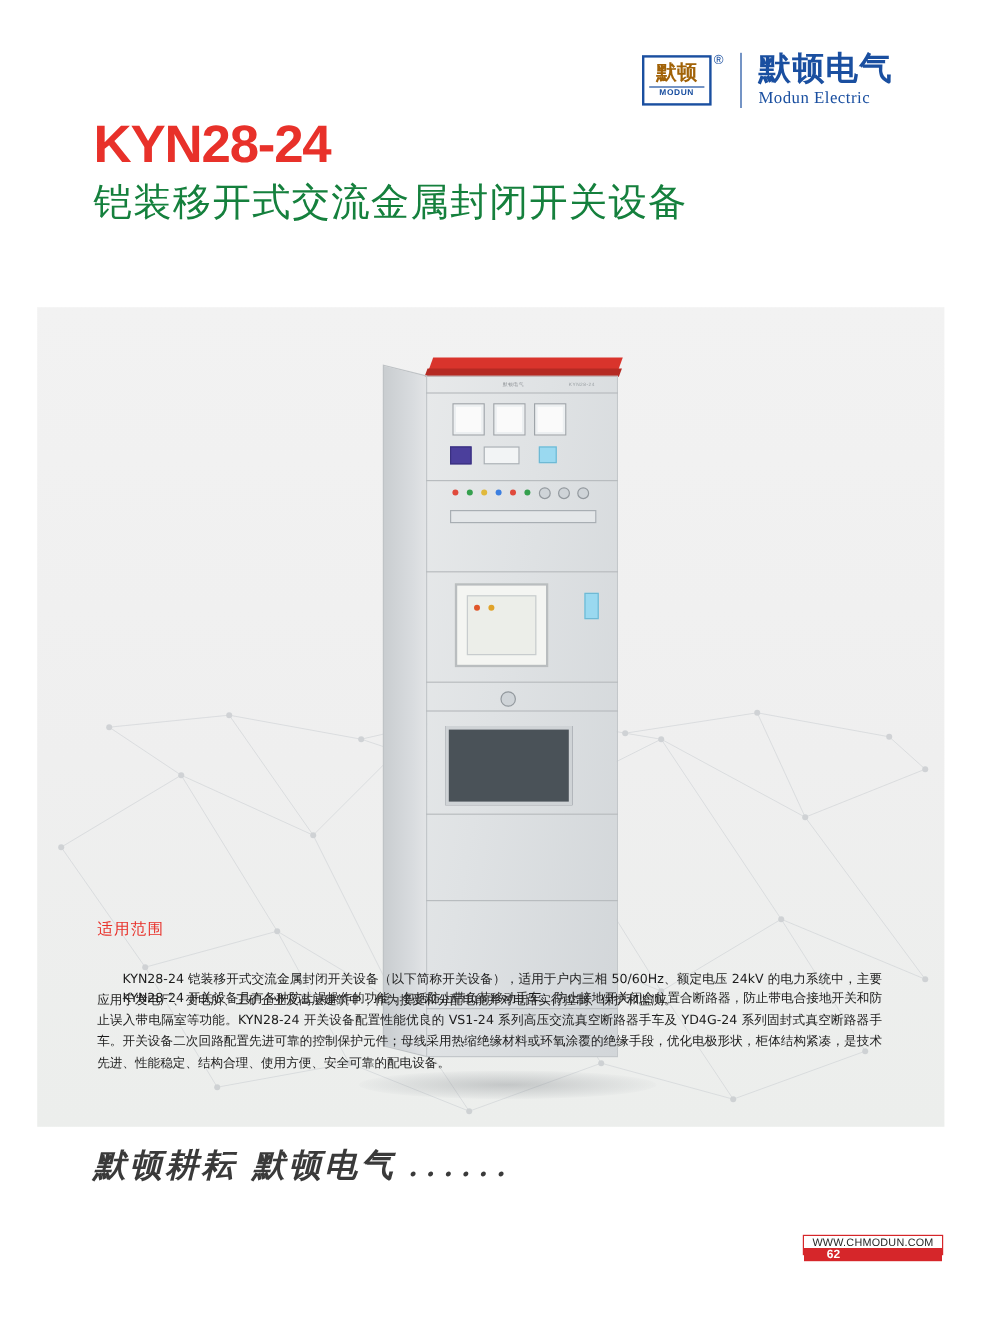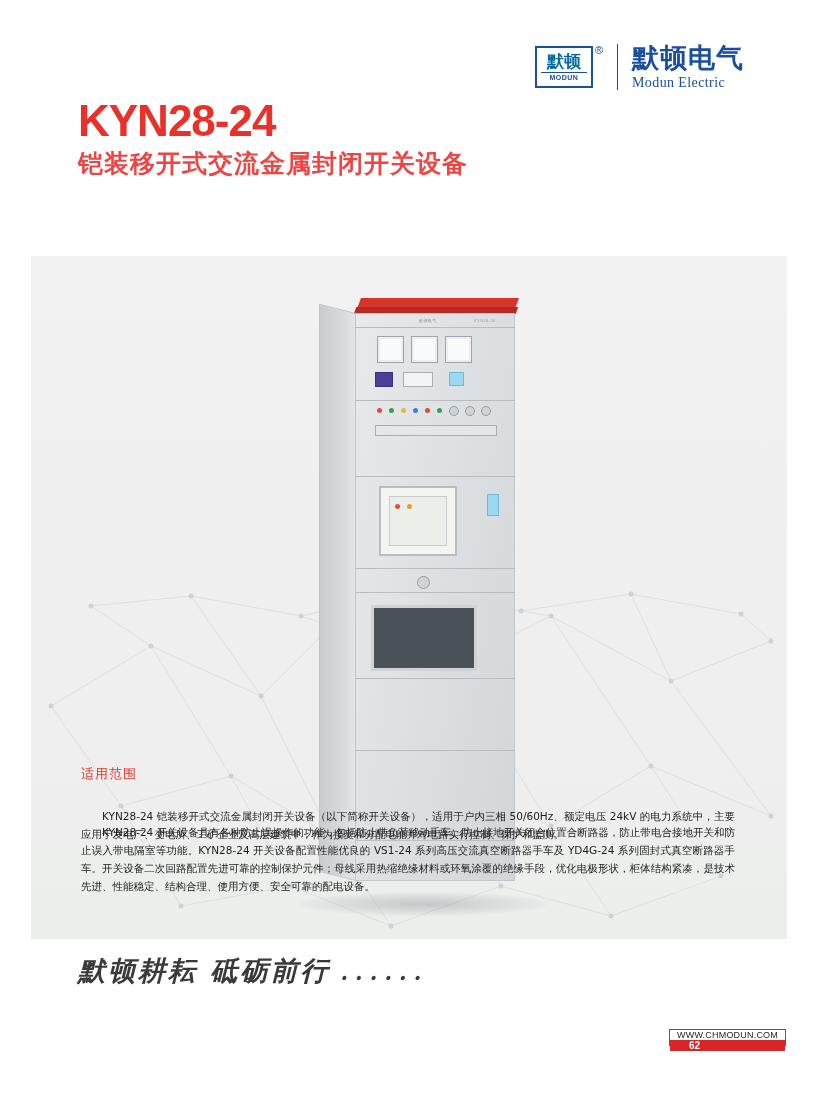--- a/index.html
+++ b/index.html
@@ -38,21 +38,21 @@
     display: flex;
     flex-direction: column;
     align-items: center;
     justify-content: center;
     background: #fff;
   }
   .logo-mark .lm-cn {
     font-family: "DejaVu Sans", sans-serif;
     font-size: 17px;
     font-weight: bold;
-    color: #0369a1;
+    color: #a16207;
     line-height: 17px;
     letter-spacing: 0px;
   }
   .logo-mark .lm-en {
     font-size: 7px;
     font-weight: bold;
     color: #1a4fa0;
     letter-spacing: 0.5px;
     margin-top: 2px;
     border-top: 1px solid #1a4fa0;
@@ -98,23 +98,23 @@
     font-size: 44px;
     font-weight: bold;
     color: #e8312a;
     letter-spacing: -1px;
   }
   .title-sub-cn {
     position: absolute;
     left: 78px;
     top: 147px;
     font-family: "DejaVu Sans", sans-serif;
-    font-size: 25px;
-    font-weight: bold;
-    color: #ef4444;
+    font-size: 32px;
+    font-weight: normal;
+    color: #15803d;
     letter-spacing: 1px;
   }
   .title-sub-en {
     position: absolute;
     left: 78px;
     top: 188px;
     font-family: "Liberation Serif", serif;
     font-size: 16px;
     color: #2a2a2a;
     letter-spacing: 1.1px;
@@ -481,21 +481,21 @@
 
       <div class="cab-hline" style="left:36px; top:560px; width:160px;"></div>
     </div>
 
     <div class="sec-title" style="left:50px; top:509px;">适用范围</div>
     <div class="body-para" style="left:50px; top:551px; width:654px;">KYN28-24 铠装移开式交流金属封闭开关设备（以下简称开关设备），适用于户内三相 50/60Hz、额定电压 24kV 的电力系统中，主要应用于发电厂、变电所、工矿企业及高层建筑中，作为接受和分配电能并对电路实行控制、保护和监测。</div>
     <div class="body-para" style="left:50px; top:567px; width:654px;">KYN28-24 开关设备具有各种防止误操作的功能，包括防止带负荷移动手车、防止接地开关闭合位置合断路器，防止带电合接地开关和防止误入带电隔室等功能。KYN28-24 开关设备配置性能优良的 VS1-24 系列高压交流真空断路器手车及 YD4G-24 系列固封式真空断路器手车。开关设备二次回路配置先进可靠的控制保护元件；母线采用热缩绝缘材料或环氧涂覆的绝缘手段，优化电极形状，柜体结构紧凑，是技术先进、性能稳定、结构合理、使用方便、安全可靠的配电设备。</div>
   </div>
 
   <div class="slogan">
-    <span>默顿耕耘  砥砺前行</span><span class="dots">......</span>
+    <span>默顿耕耘  默顿电气</span><span class="dots">......</span>
   </div>
 
   <div class="footer">
     <div class="footer-url">WWW.CHMODUN.COM</div>
     <div class="footer-page">62</div>
   </div>
 
 </div>
 
 </body></html>

